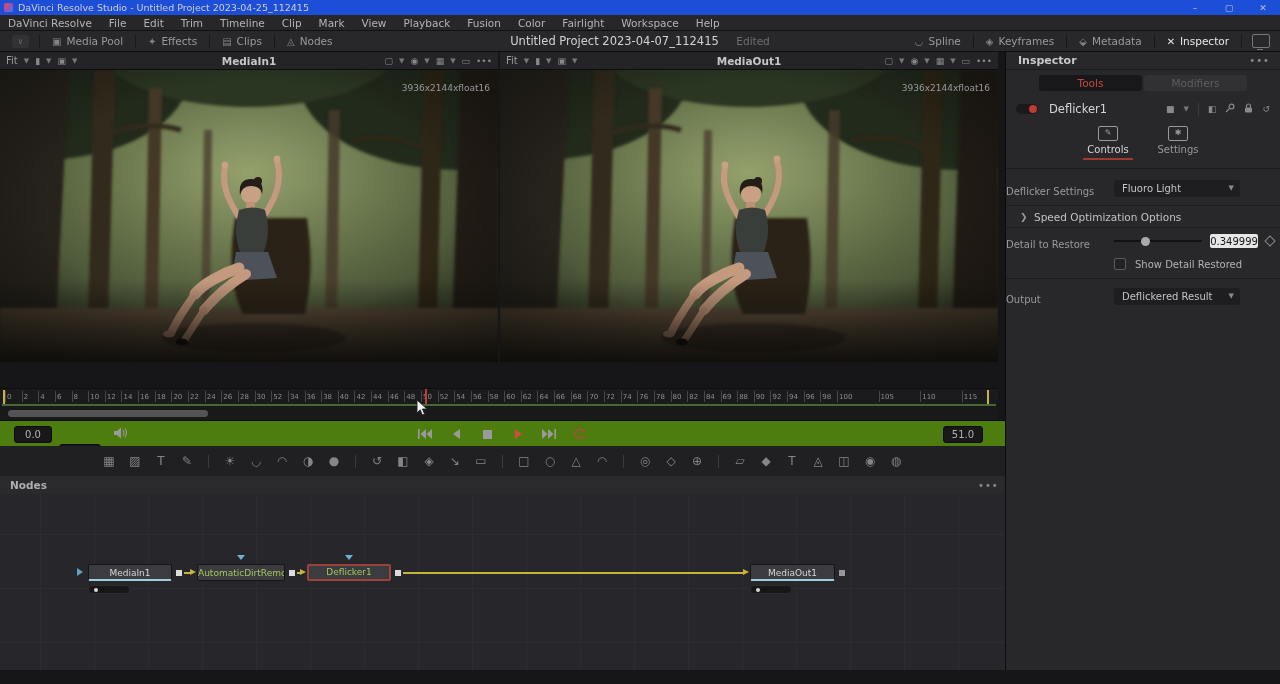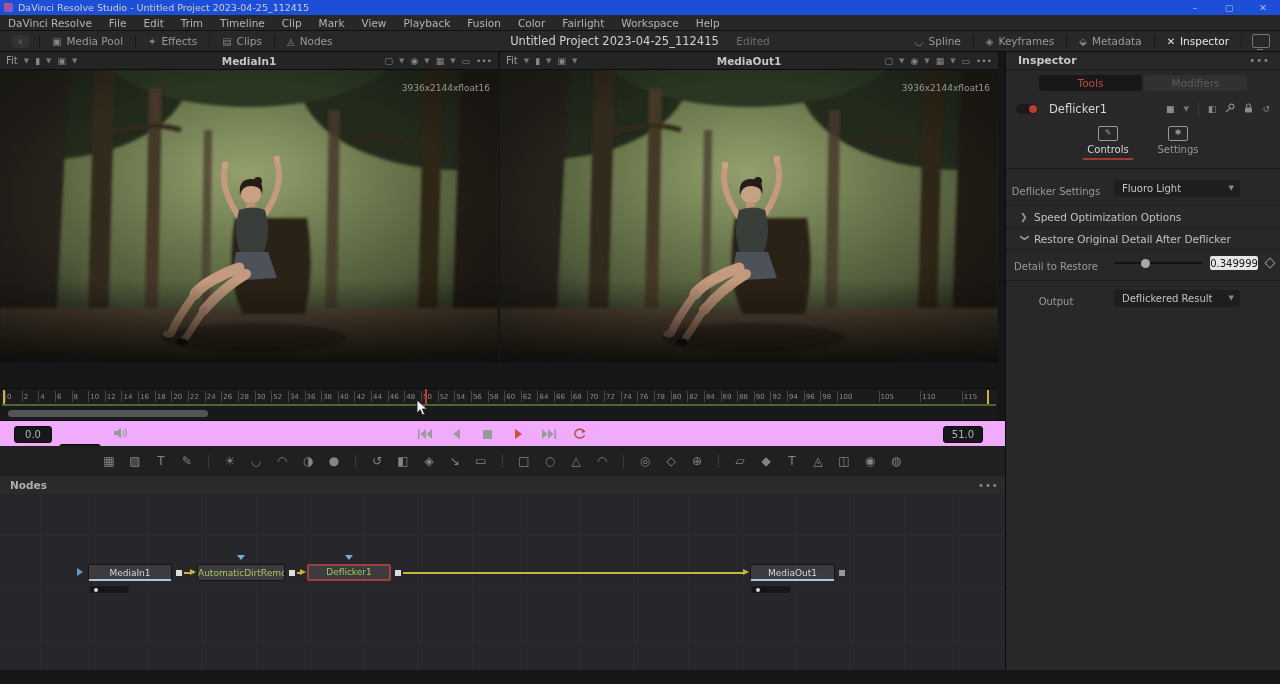--- a/index.html
+++ b/index.html
@@ -51,21 +51,21 @@
 
   
   #ruler{left:0;top:388px;width:998px;height:16px;background:#1b1b1d;border-top:1px solid #0d0d0f;overflow:hidden;}
   .tick{position:absolute;top:2px;width:1px;height:11px;background:#48484a;}
   .tick-label{position:absolute;top:4px;font-size:7px;color:#8c8c8e;}
   #playhead{position:absolute;top:0;width:2px;height:16px;background:#c23b30;}
   .range-marker{position:absolute;top:1px;width:2px;height:14px;background:#c9b43a;}
   #render-line{left:2px;top:404px;width:994px;height:1.5px;background:#47692f;}
   #scrollstrip{left:0;top:406px;width:998px;height:14px;background:#19191b;}
   #scrollbar{position:absolute;left:8px;top:4px;width:200px;height:7px;background:#545456;border-radius:3.5px;}
-  #transport{left:0;top:420px;width:1005px;height:26px;background:#f0abfc;border-top:1px solid #0e0e10;display:flex;align-items:center;}
+  #transport{left:0;top:420px;width:1005px;height:26px;background:#4d7c0f;border-top:1px solid #0e0e10;display:flex;align-items:center;}
   .t-box{height:15px;background:#18181a;border:1px solid #0c0c0e;border-radius:3px;color:#b2b2b4;font-size:10px;display:flex;align-items:center;justify-content:center;}
   #t-in{width:36px;margin-left:14px;}
   #t-out{width:40px;margin-left:7px;margin-top:36px;}
   #t-audio{margin-left:12px;}
   #t-buttons{position:absolute;left:0;width:1005px;display:flex;justify-content:center;gap:9px;align-items:center;}
   .t-btn{width:22px;height:16px;display:flex;align-items:center;justify-content:center;}
   #t-current{position:absolute;left:943px;width:38px;}
 
   
   #fxbar{left:0;top:446px;width:1005px;height:30px;background:#202023;border-bottom:1px solid #0d0d0f;display:flex;align-items:center;justify-content:center;}
@@ -113,21 +113,21 @@
   #node-row .n-name{margin-left:11px;font-size:11.5px;color:#d6d6d8;}
   #node-row .n-icons{margin-left:auto;display:flex;align-items:center;gap:9px;color:#8a8a8c;font-size:9px;}
   #node-row .n-sep{width:1px;height:13px;background:#3a3a3d;}
   #subtabs{height:42px;display:flex;justify-content:center;gap:18px;align-items:flex-start;padding-top:4px;border-bottom:1px solid #1c1c1e;position:relative;}
   .subtab{display:flex;flex-direction:column;align-items:center;gap:3px;width:52px;}
   .subtab .st-icon{width:18px;height:13px;border:1px solid #9a9a9c;border-radius:2px;position:relative;color:#9a9a9c;font-size:8px;text-align:center;line-height:12px;}
   .subtab .st-label{font-size:10px;color:#98989a;}
   .subtab.active .st-label{color:#d8d8da;}
   .subtab.active .st-underline{width:50px;height:2px;background:#a03a30;}
   .insp-row{display:flex;align-items:center;height:26px;position:relative;}
-  .insp-label{width:100px;text-align:center;font-size:10px;color:#9a9a9c;flex:none;margin-top:6px;}
+  .insp-label{width:100px;text-align:left;font-size:10px;color:#9a9a9c;flex:none;margin-top:6px;}
   .dropdown{margin-left:8px;width:126px;height:17px;background:#1e1e20;border-radius:3px;display:flex;align-items:center;padding:0 6px 0 8px;box-sizing:border-box;}
   .dropdown .dd-value{font-size:10px;color:#c4c4c6;flex:1;}
   .dropdown .chev{font-size:7px;color:#8a8a8c;}
   .section-row{display:flex;align-items:center;height:21px;border-top:1px solid #1e1e20;border-bottom:1px solid #1e1e20;margin-top:4px;}
   .section-chev{margin-left:14px;color:#9a9a9c;font-size:9px;width:10px;display:inline-block;}
   .section-chev.open{transform:rotate(90deg);}
   .section-label{font-size:10.5px;color:#c2c2c4;margin-left:4px;}
   .slider{margin-left:8px;width:88px;height:2px;background:#121214;position:relative;}
   .slider .handle{position:absolute;top:-3.5px;width:9px;height:9px;border-radius:50%;background:#aaaaac;}
   .value-box{margin-left:8px;width:48px;height:14px;background:#e6e6e6;border-radius:2px;color:#141414;font-size:10px;display:flex;align-items:center;justify-content:center;}
@@ -188,21 +188,21 @@
           <span class="tb-icon">▤</span>
           <span class="tb-label">Clips</span>
         </span>
         <span class="tb-sep"></span>
         <span class="tb-btn">
           <span class="tb-icon">◬</span>
           <span class="tb-label">Nodes</span>
         </span>
       </span>
     <div id="tb-center">
-      <span class="proj">Untitled Project 2023-04-25_112415</span>
+      <span class="proj">Untitled Project 2023-04-07_112415</span>
       <span class="edited">Edited</span>
     </div>
     <div id="tb-right">
       <span id="tb-right-btns" class="row">
           <span class="tb-btn">
             <span class="tb-icon">◡</span>
             <span class="tb-label">Spline</span>
           </span>
           <span class="tb-sep"></span>
           <span class="tb-btn">
@@ -629,34 +629,34 @@
         <span class="dd-value">Fluoro Light</span>
         <span class="chev">▼</span>
       </span>
     </div>
 
     <div class="section-row">
       <span class="section-chev">❯</span>
       <span class="section-label">Speed Optimization Options</span>
     </div>
 
-    <div class="section-row" style="margin-top:0;border-top:none;">
-      <span class="section-chev open">❯</span>
-      <span class="section-label">Restore Original Detail After Deflicker</span>
-    </div>
 
     <div class="insp-row">
       <span class="insp-label">Detail to Restore</span>
       <span class="slider">
           <span class="handle" id="detail-handle" style="left: calc(35% - 4px);"></span>
         </span>
       <span class="value-box">0.349999</span>
       <span class="kf-diamond"></span>
     </div>
 
+    <div class="insp-row" style="height:20px;">
+      <span class="checkbox"></span>
+      <span class="cb-label">Show Detail Restored</span>
+    </div>
 
     <div class="divider"></div>
 
     <div class="insp-row" style="margin-top:4px;">
       <span class="insp-label">Output</span>
       <span class="dropdown">
         <span class="dd-value">Deflickered Result</span>
         <span class="chev">▼</span>
       </span>
     </div>

